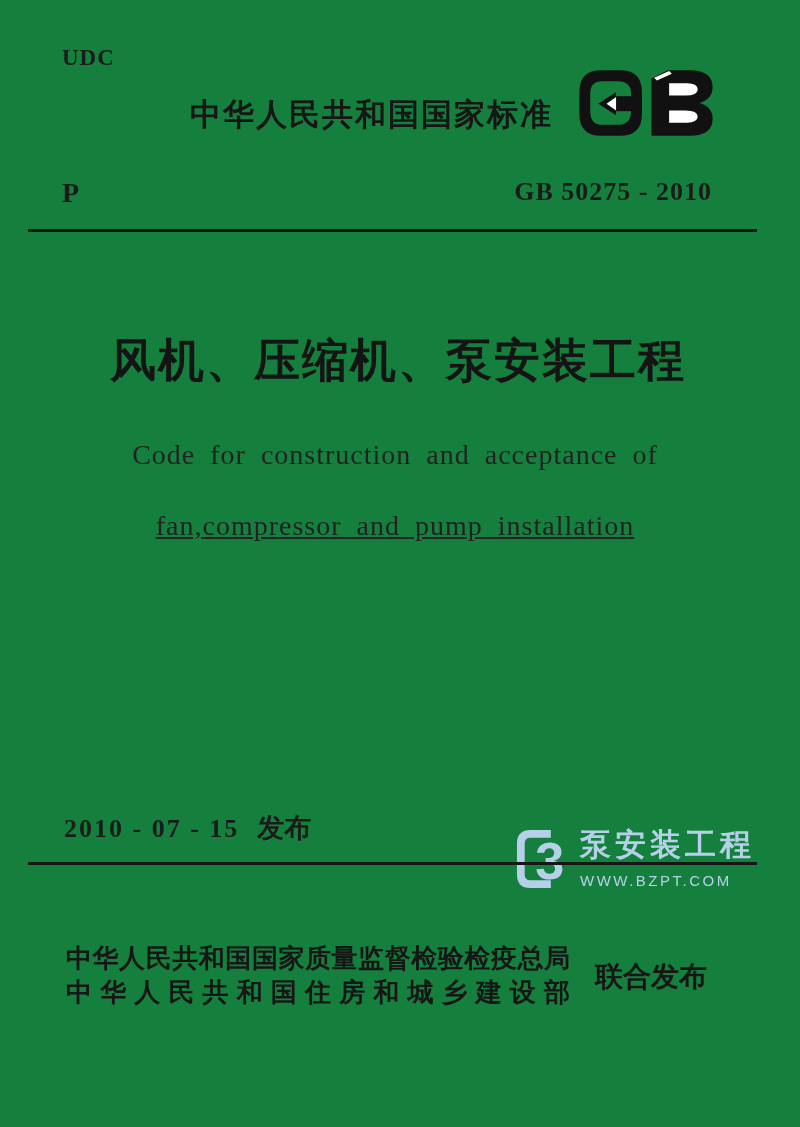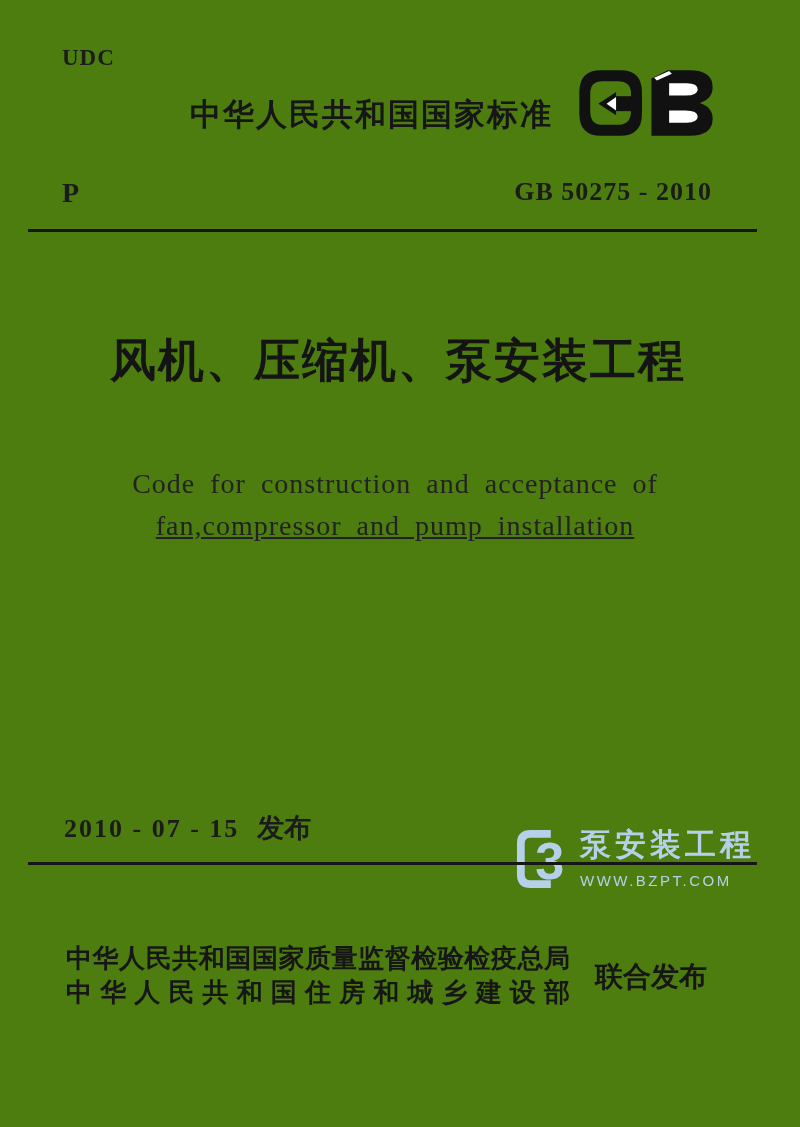--- a/index.html
+++ b/index.html
@@ -1,19 +1,19 @@
 <!DOCTYPE html>
 <html><head>
 <meta charset="utf-8">
 <style>
   html,body{margin:0;padding:0;background:#ffffff;}
   .page{
     position:relative;
     width:800px;height:1127px;
-    background:#4d7c0f;
+    background:#15803d;
     overflow:hidden;
     font-family:"Liberation Serif","DejaVu Serif",serif;
     color:#1b1b1b;
   }
   .abs{position:absolute;}
 
   .udc{
     left:62px;top:45px;
     font-weight:bold;font-size:23px;letter-spacing:1px;
   }
@@ -46,21 +46,21 @@
     color:#141414;
   }
   .title-zh1{top:330px;}
   .title-zh2{top:386px;}
 
   .title-en{
     left:0;width:790px;text-align:center;
     font-size:28px;letter-spacing:1px;word-spacing:7px;
     color:#222;
   }
-  .title-en1{top:468px;}
+  .title-en1{top:439px;}
   .title-en2{top:510px;text-decoration:underline;}
 
   .date-row{top:810px;font-size:26px;white-space:nowrap;}
   .date-left{left:64px;}
   .date-right{right:76px;}
   .date-num{
     font-weight:bold;letter-spacing:2px;
     font-family:"Liberation Serif","DejaVu Serif",serif;
   }
   .date-label{

